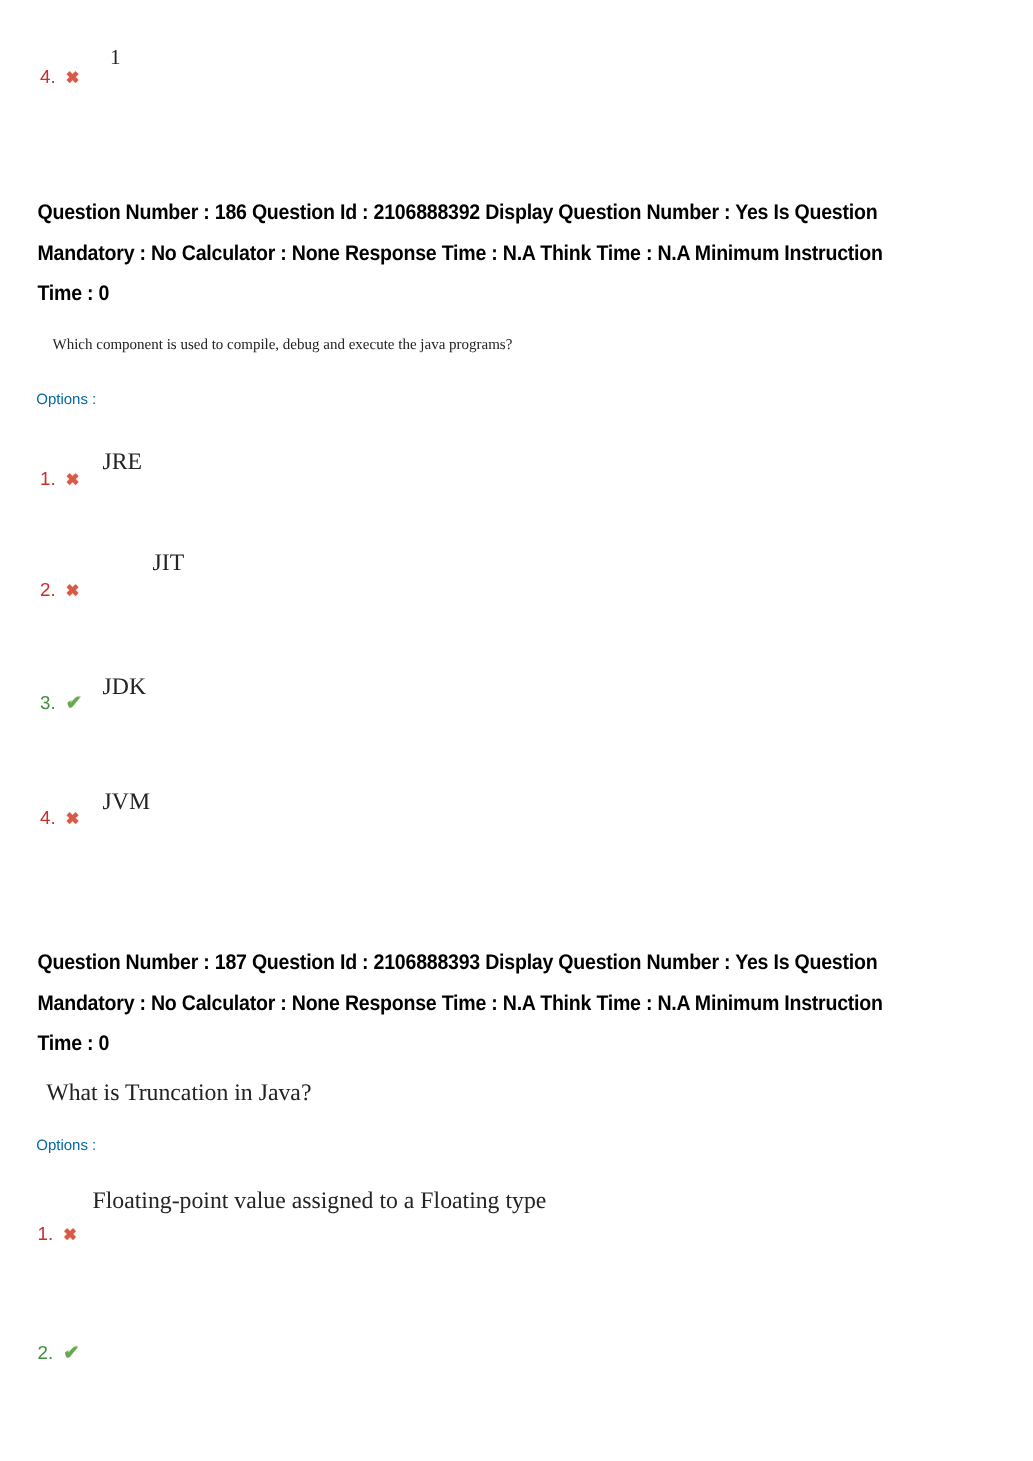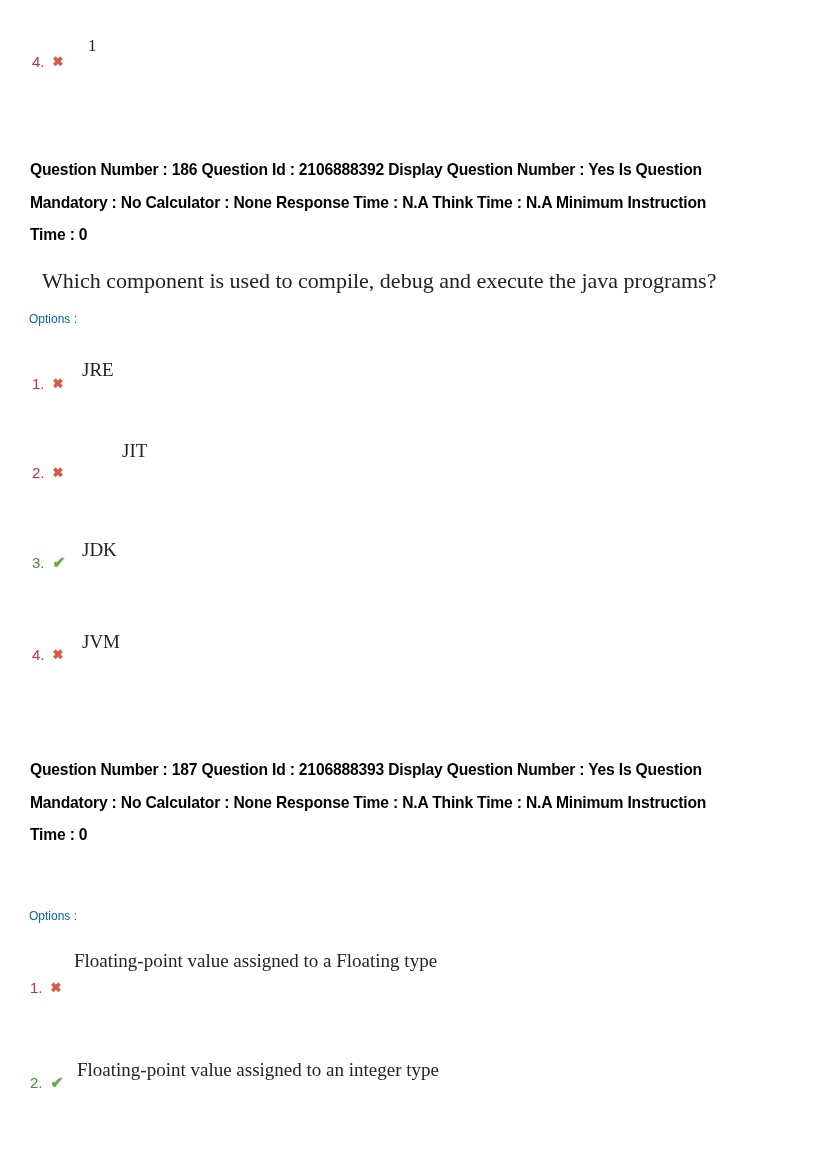--- a/index.html
+++ b/index.html
@@ -80,21 +80,21 @@
     margin-top:0px;
   }
   
   #frag-text{top:36px;left:88px;font-size:17px;}
   #frag-num{top:54px;left:32px;}
 
   
   #q1-h1{top:161px;}
   #q1-h2{top:194px;}
   #q1-h3{top:226px;}
-  #q1-text{top:268px;left:42px;font-size:22px;}
+  #q1-text{top:268px;left:42px;font-size:12px;}
   #q1-optlabel{top:312px;}
   #q1-o1t{top:359px;left:82px;font-family:Liberation Serif, serif;}
   #q1-o2t{top:440px;left:82px;margin-left:40px;}
   #q1-o3t{top:539px;left:82px;text-align:right;}
   #q1-o4t{top:631px;left:82px;text-align:right;}
   #q1-o1n{top:376px;left:32px;}
   #q1-o2n{top:465px;left:32px;}
   #q1-o3n{top:555px;left:32px;}
   #q1-o4n{top:647px;left:32px;}
 
@@ -149,28 +149,28 @@
   <div class="opttext" id="q1-o4t">JVM</div>
   <div class="optnum" id="q1-o4n">
     <span class="num-wrong">4.</span>
     <span class="icon-wrong">✖</span>
   </div>
 
   <div class="hline" id="q2-h1">Question Number : 187 Question Id : 2106888393 Display Question Number : Yes Is Question</div>
   <div class="hline" id="q2-h2">Mandatory : No Calculator : None Response Time : N.A Think Time : N.A Minimum Instruction</div>
   <div class="hline" id="q2-h3">Time : 0</div>
 
+  <div class="qtext" id="q2-text">What is Truncation in Java?</div>
 
   <div class="optlabel" id="q2-optlabel">Options :</div>
 
   <div class="opttext" id="q2-o1t">Floating-point value assigned to a Floating type</div>
   <div class="optnum" id="q2-o1n">
     <span class="num-wrong">1.</span>
     <span class="icon-wrong">✖</span>
   </div>
 
-  <div class="opttext" id="q2-o2t">Floating-point value assigned to an integer type</div>
   <div class="optnum" id="q2-o2n">
     <span class="num-correct">2.</span>
     <span class="icon-correct">✔</span>
   </div>
 
 </div>
 
 </body></html>

